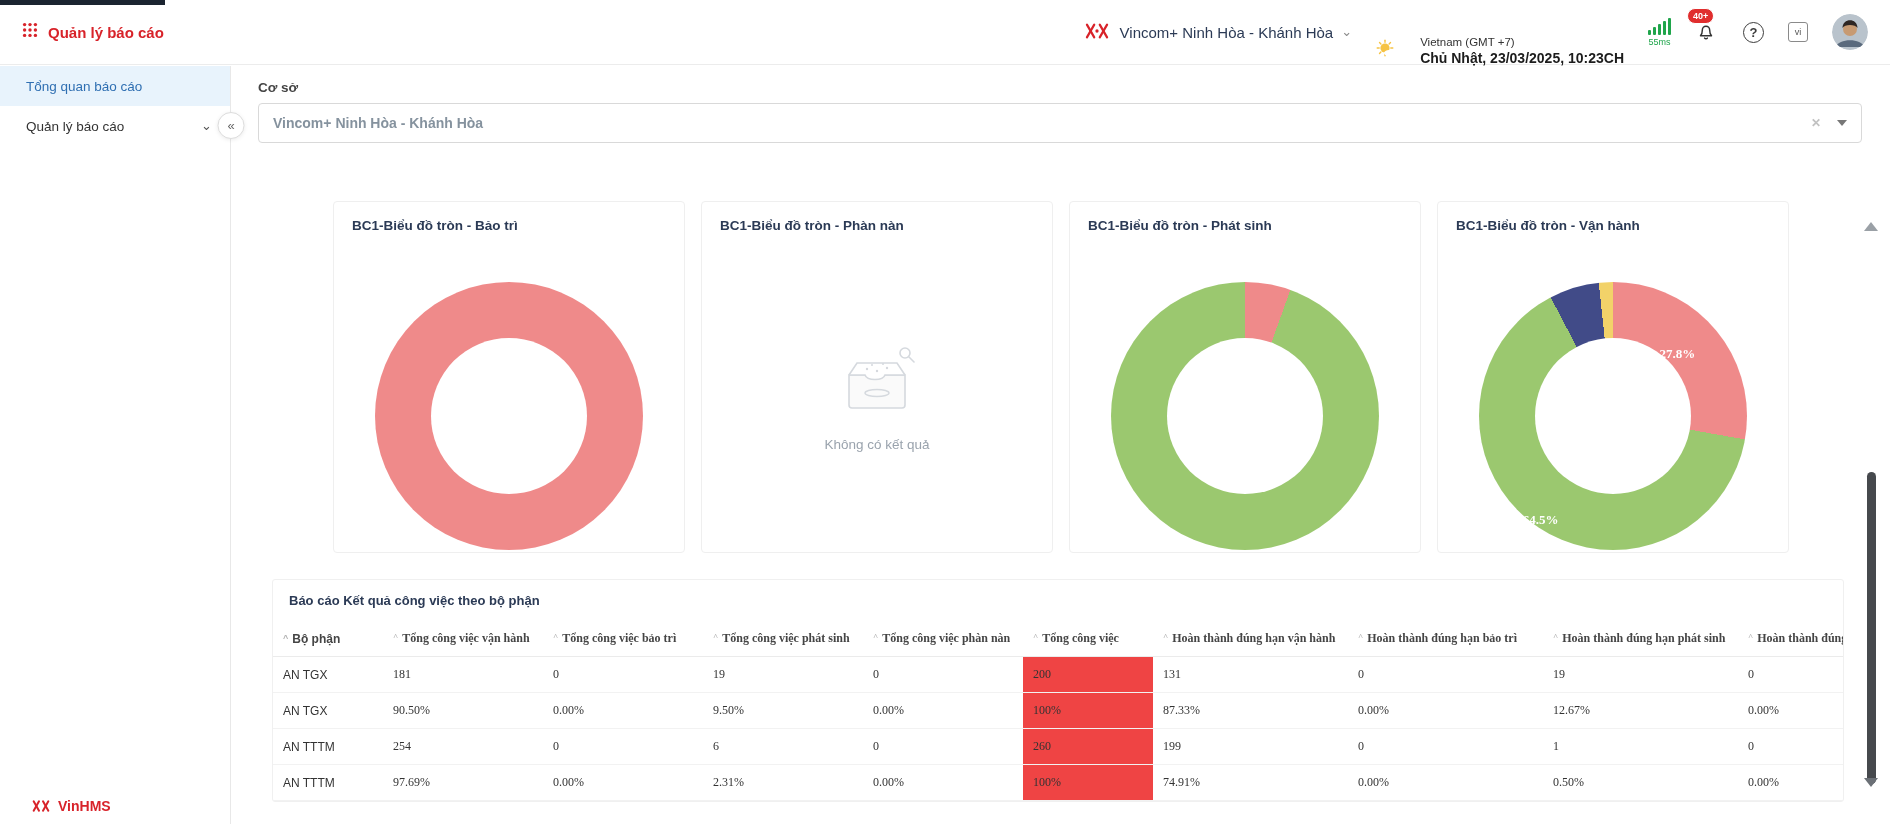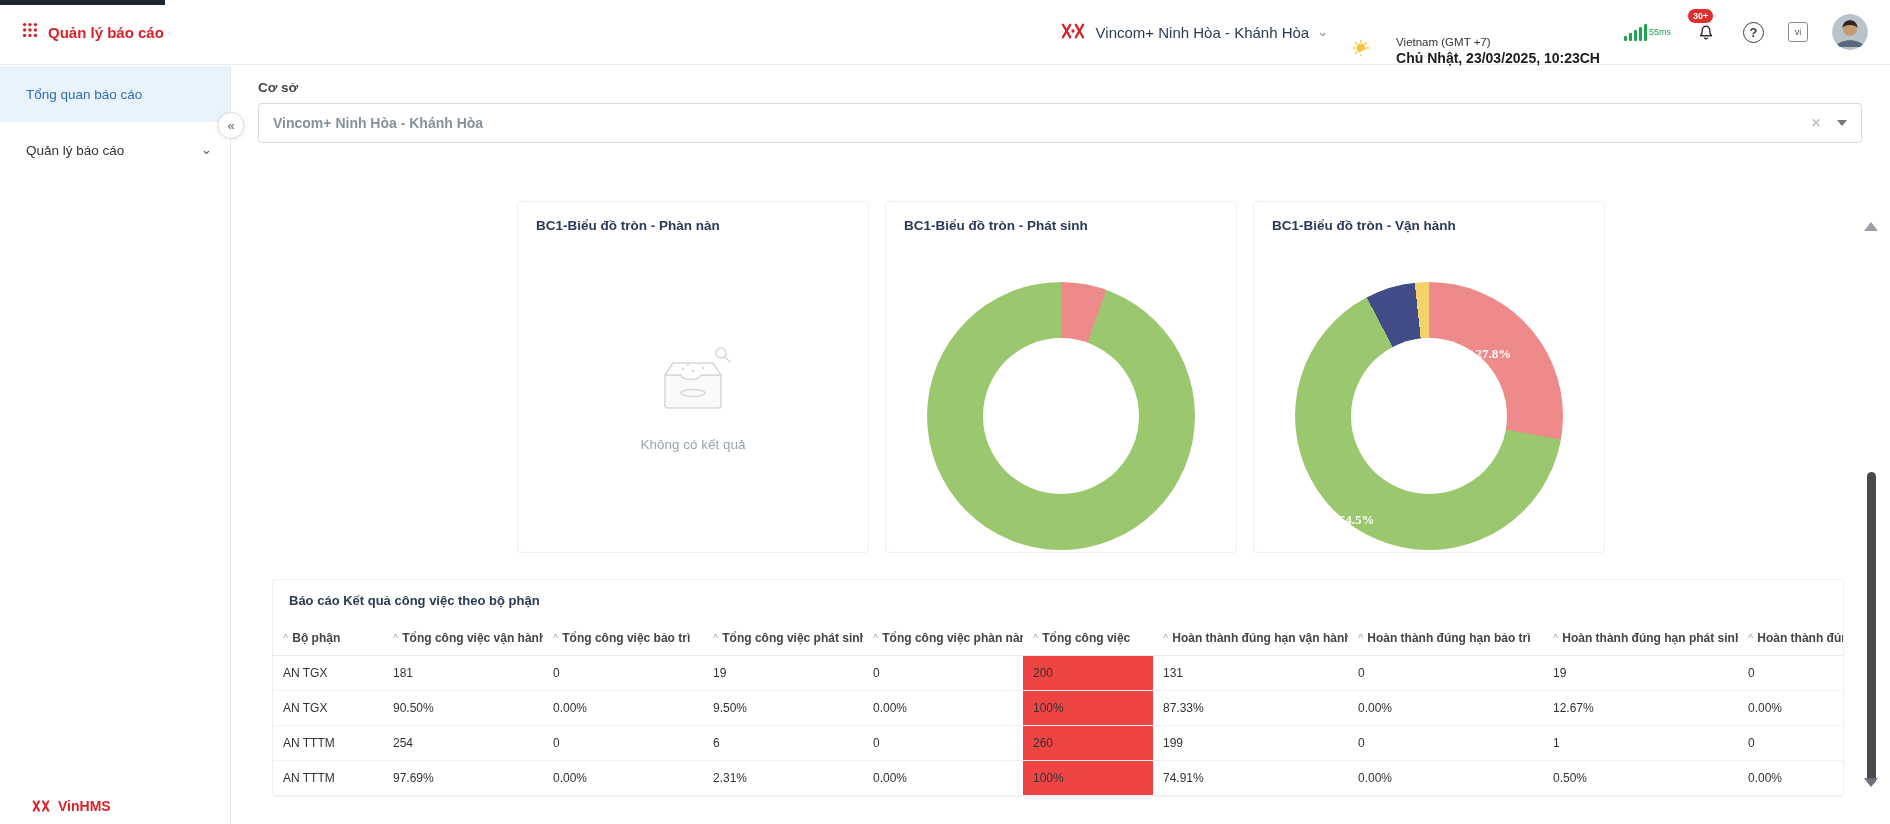--- a/index.html
+++ b/index.html
@@ -17,21 +17,21 @@
     padding: 0 22px; background: #fff; position: relative; z-index: 10;
   }
   .brand { display: flex; align-items: center; gap: 10px; }
   .app-title { color: #d8232a; font-size: 15px; font-weight: bold; }
   .topbar-right { display: flex; align-items: center; gap: 24px; }
   .property { display: flex; align-items: center; gap: 8px; font-size: 15px; color: #2b3a55; cursor: pointer; }
   .property .chev { color: #8a8a8a; font-size: 13px; line-height: 10px; }
   .time-block { display: flex; align-items: center; gap: 24px; margin-top: 37px; }
   .tz-line1 { font-size: 11.5px; color: #333; }
   .tz-line2 { font-size: 14px; color: #1c1c1c; font-weight: bold; margin-top: 2px; }
-  .signal { display: flex; align-items: center; gap: 2px; }
+  .signal { display: flex; flex-direction: column; align-items: center; gap: 2px; }
   .bars { display: flex; align-items: flex-end; gap: 2px; height: 18px; }
   .bars i { display: block; width: 3px; background: #1fa54b; border-radius: 1px; }
   .latency { font-size: 9px; color: #1fa54b; }
   .bell-wrap { position: relative; cursor: pointer; width: 24px; height: 24px; }
   .badge {
     position: absolute; top: -12px; left: -8px; background: #e02d2d; color: #fff;
     font-size: 9px; font-weight: bold; padding: 2px 5px; border-radius: 9px; border: 1px solid #fff;
   }
   .help {
     width: 21px; height: 21px; border: 1.6px solid #3c3c3c; border-radius: 50%;
@@ -44,21 +44,21 @@
     font-size: 9px; color: #555; cursor: pointer; text-transform: lowercase;
   }
   .avatar { width: 36px; height: 36px; border-radius: 50%; overflow: hidden; cursor: pointer; }
 
   
   .sidebar {
     position: absolute; top: 66px; left: 0; bottom: 0; width: 231px;
     background: #fff; border-right: 1px solid #e8e8e8; z-index: 5;
   }
   .side-item {
-    height: 56px; display: flex; align-items: center; justify-content: space-between;
+    height: 40px; display: flex; align-items: center; justify-content: space-between;
     padding: 0 18px 0 26px; font-size: 13.5px; color: #333; cursor: pointer;
   }
   .side-item.active { background: #e8f3fc; color: #2f6fb2; }
   .side-item .chev { color: #555; font-size: 13px; line-height: 8px; }
   .side-footer {
     position: absolute; bottom: 0px; left: 30px; display: flex; align-items: flex-start; gap: 6px;
     color: #d8232a; font-weight: bold; font-size: 14px; height: 26px;
   }
   .collapse {
     position: absolute; top: 112px; left: 231px; transform: translateX(-50%);
@@ -98,21 +98,21 @@
   .report { margin: 26px 46px 0 40px; border: 1px solid #f0f0f0; border-radius: 3px; background: #fff; }
   .report-title { padding: 13px 16px; font-size: 13px; font-weight: bold; color: #2b3a55; }
   .table-clip { overflow: hidden; }
   table { border-collapse: collapse; table-layout: fixed; width: 1660px; }
   th, td { font-size: 12px; text-align: left; padding: 10px 10px; white-space: nowrap; overflow: hidden; }
   th { color: #454545; font-weight: bold; border-bottom: 1px solid #ebebeb; cursor: pointer; }
   td { color: #333; border-bottom: 1px solid #f2f2f2; }
   td.hl { background: #ef4444; }
   .caret { color: #b3b3b3; font-size: 9px; margin-right: 4px; vertical-align: 2px; }
   th:first-child, td:first-child { width: 110px; }
-  th:nth-child(n+2), td:nth-child(n+2) { width: 160px; }
+  th:nth-child(n+2), td:nth-child(n+2) { width: 160px; font-family: Liberation Serif, serif; }
   th:nth-child(6), td:nth-child(6) { width: 130px; }
   th:nth-child(n+7), td:nth-child(n+7) { width: 195px; }
 
   
   .sb-up, .sb-down { position: absolute; right: 12px; width: 0; height: 0; border-left: 7px solid transparent; border-right: 7px solid transparent; cursor: pointer; z-index: 20; }
   .sb-up { top: 222px; border-bottom: 9px solid #9aa0a6; }
   .sb-down { top: 778px; border-top: 9px solid #6b7076; }
   .sb-thumb { position: absolute; right: 14px; top: 472px; width: 9px; height: 312px; background: #46494d; border-radius: 5px; cursor: pointer; z-index: 20; }
 </style>
 </head>
@@ -185,21 +185,21 @@
         <i style="height:5px"></i>
           <i style="height:8px"></i>
           <i style="height:11px"></i>
           <i style="height:14px"></i>
           <i style="height:17px"></i>
       </span>
       <span class="latency">55ms</span>
     </div>
 
     <div class="bell-wrap">
-      <span class="badge">30+</span>
+      <span class="badge">40+</span>
       <span>
         <svg width="22" height="24" viewBox="0 0 24 24" fill="none" stroke="#333" stroke-width="1.6" stroke-linecap="round" stroke-linejoin="round">
           <path d="M18 16H6c1.5-1.5 2-3.2 2-6.2a4 4 0 0 1 8 0c0 3 .5 4.7 2 6.2z"></path>
           <path d="M10.5 18.6a1.8 1.8 0 0 0 3 0"></path>
         </svg>
       </span>
     </div>
 
     <div class="help">?</div>
 
@@ -247,20 +247,26 @@
     <div class="select">
       <span class="sel-value">Vincom+ Ninh Hòa - Khánh Hòa</span>
       <span class="sel-icons">
         <span class="clear">✕</span>
         <span class="caret-down"></span>
       </span>
     </div>
   </div>
 
   <div class="charts">
+    <section class="card">
+      <div class="card-title">BC1-Biểu đồ tròn - Bảo trì</div>
+      <div class="donut-wrap">
+          <div class="donut" style="background: conic-gradient(rgb(239, 138, 138) 0%, rgb(239, 138, 138) 100%);"></div>
+        </div>
+    </section>
 
     <section class="card">
       <div class="card-title">BC1-Biểu đồ tròn - Phàn nàn</div>
       <div class="empty">
         <span>
           <svg width="96" height="76" viewBox="0 0 96 76" fill="none">
             <path d="M20 34h56v30a3 3 0 0 1-3 3H23a3 3 0 0 1-3-3z" fill="#fafafa" stroke="#d5d9de" stroke-width="1.6"></path>
             <path d="M20 34l8-12h40l8 12" stroke="#d5d9de" stroke-width="1.6" fill="#fff"></path>
             <path d="M20 34h16c2 6 18 6 20 0h20" stroke="#d5d9de" stroke-width="1.6" fill="#fff"></path>
             <ellipse cx="48" cy="52" rx="12" ry="3.5" stroke="#d5d9de" stroke-width="1.4"></ellipse>

